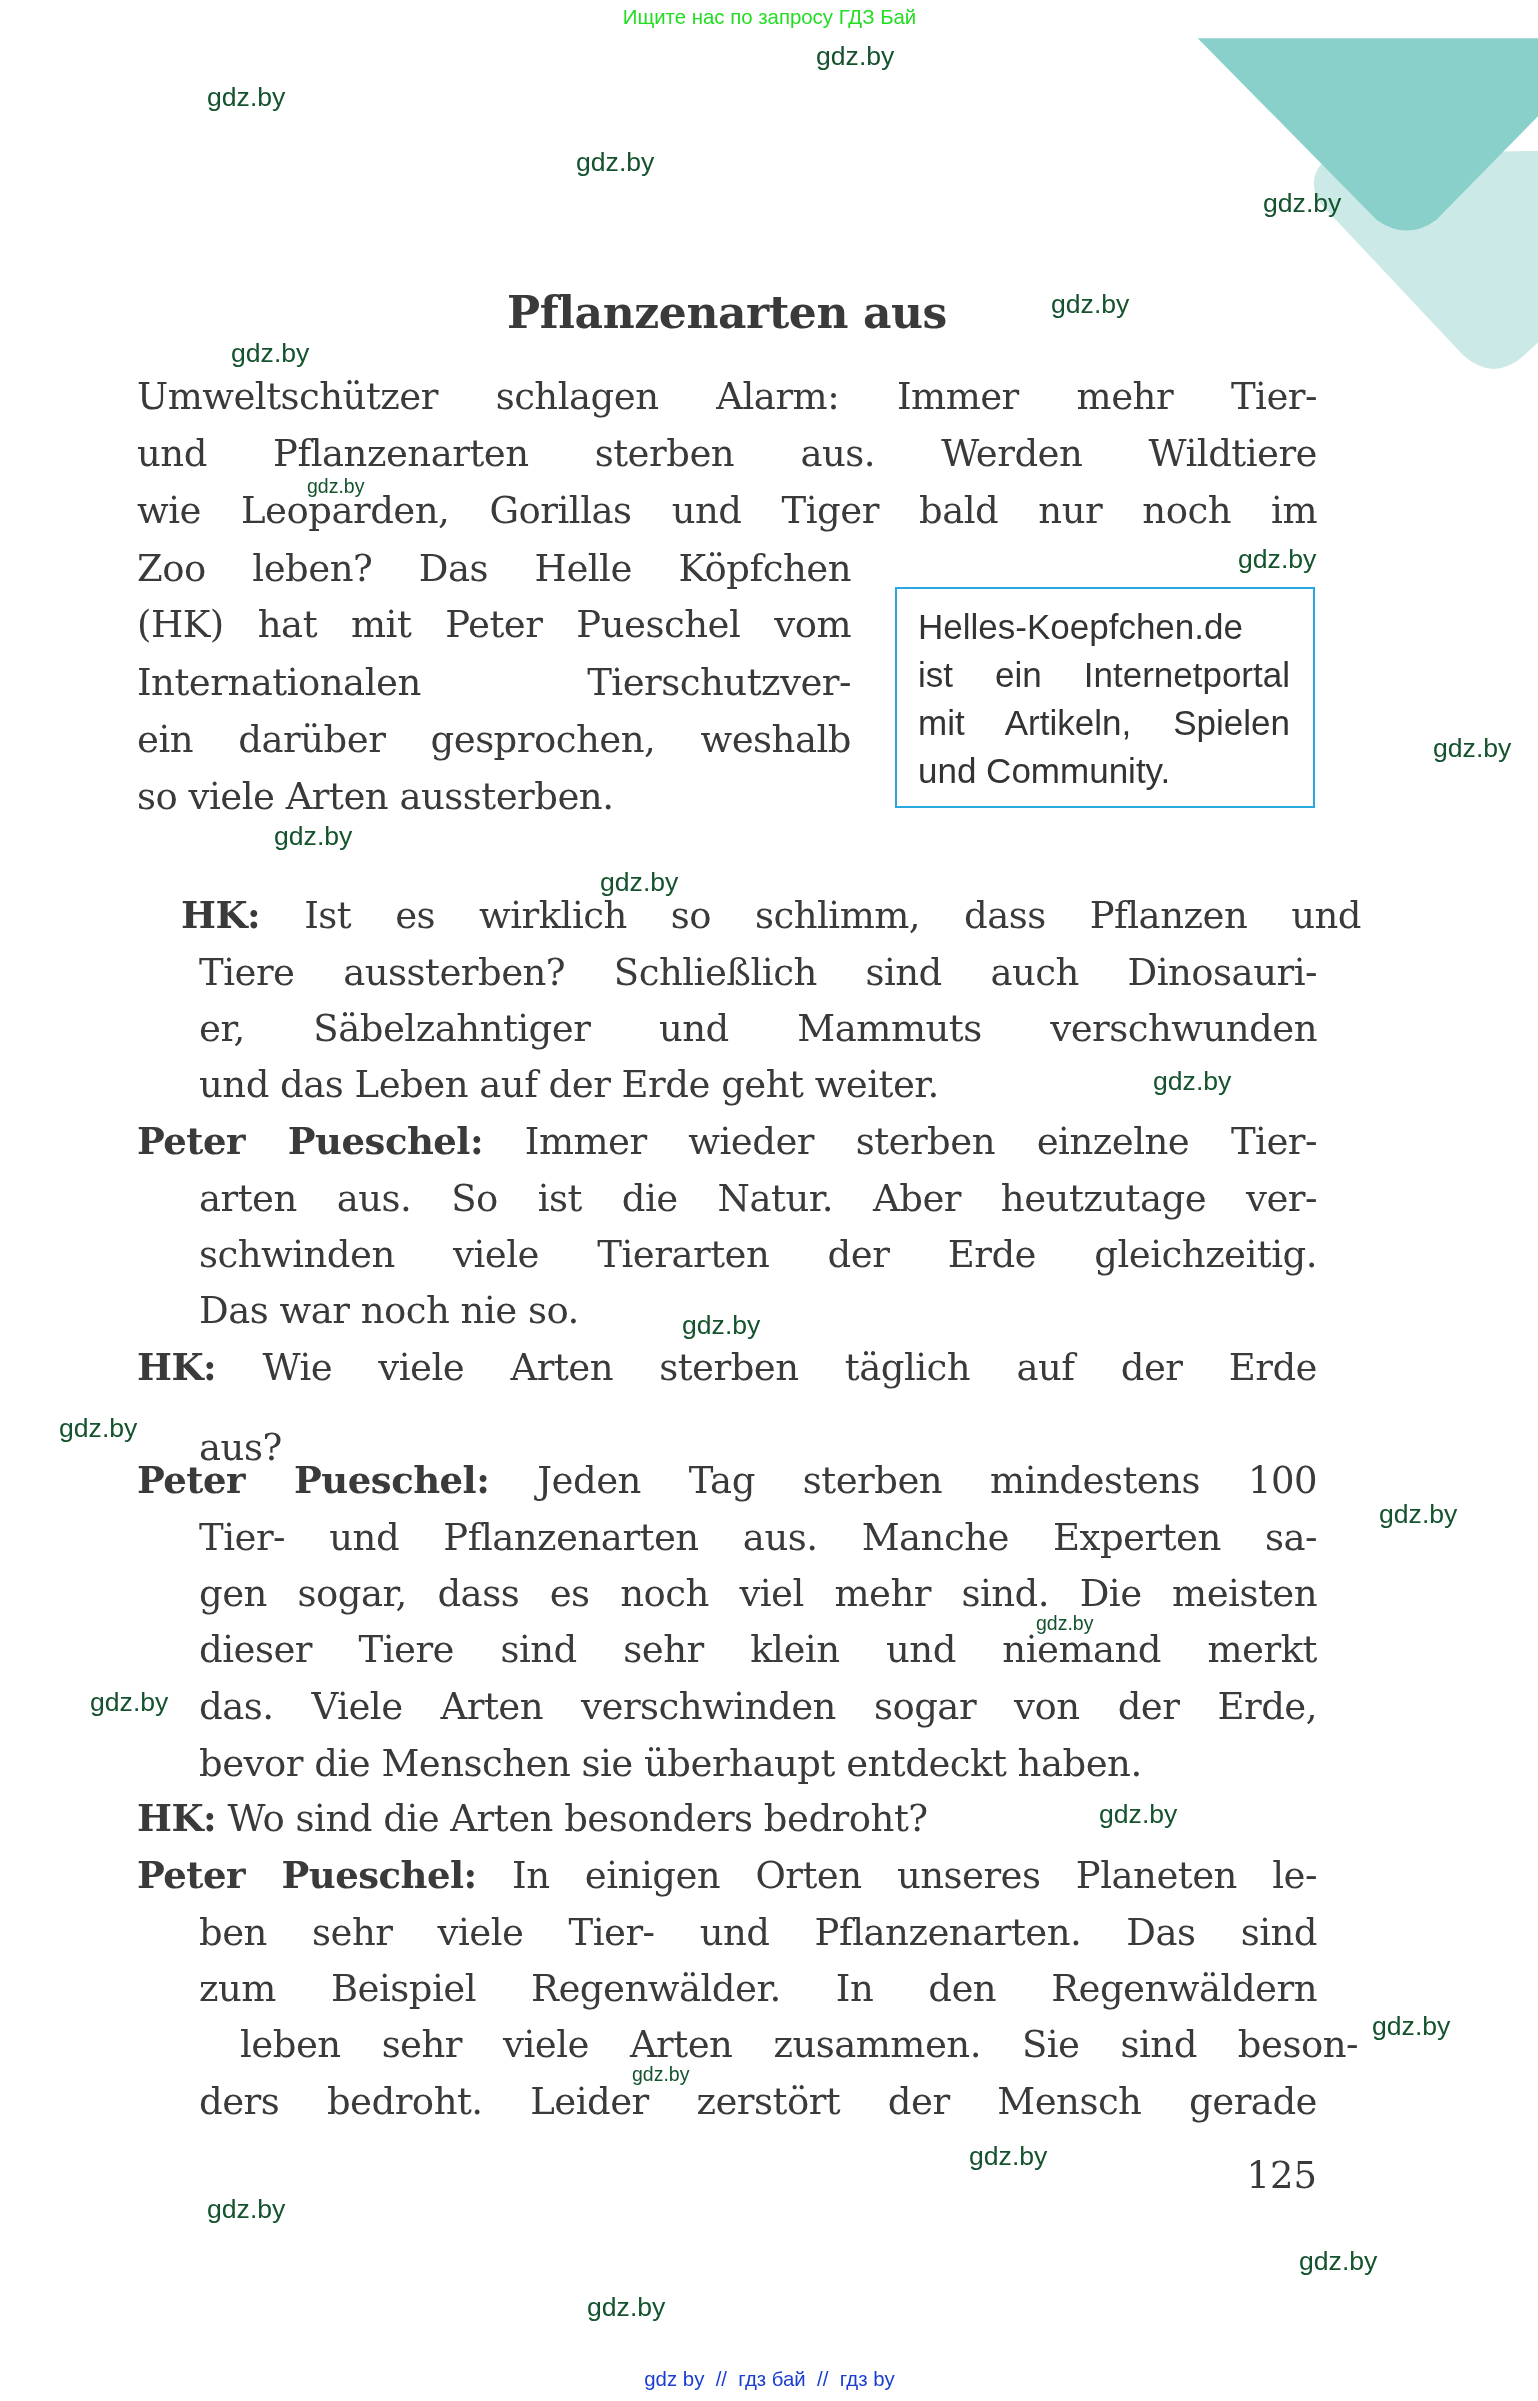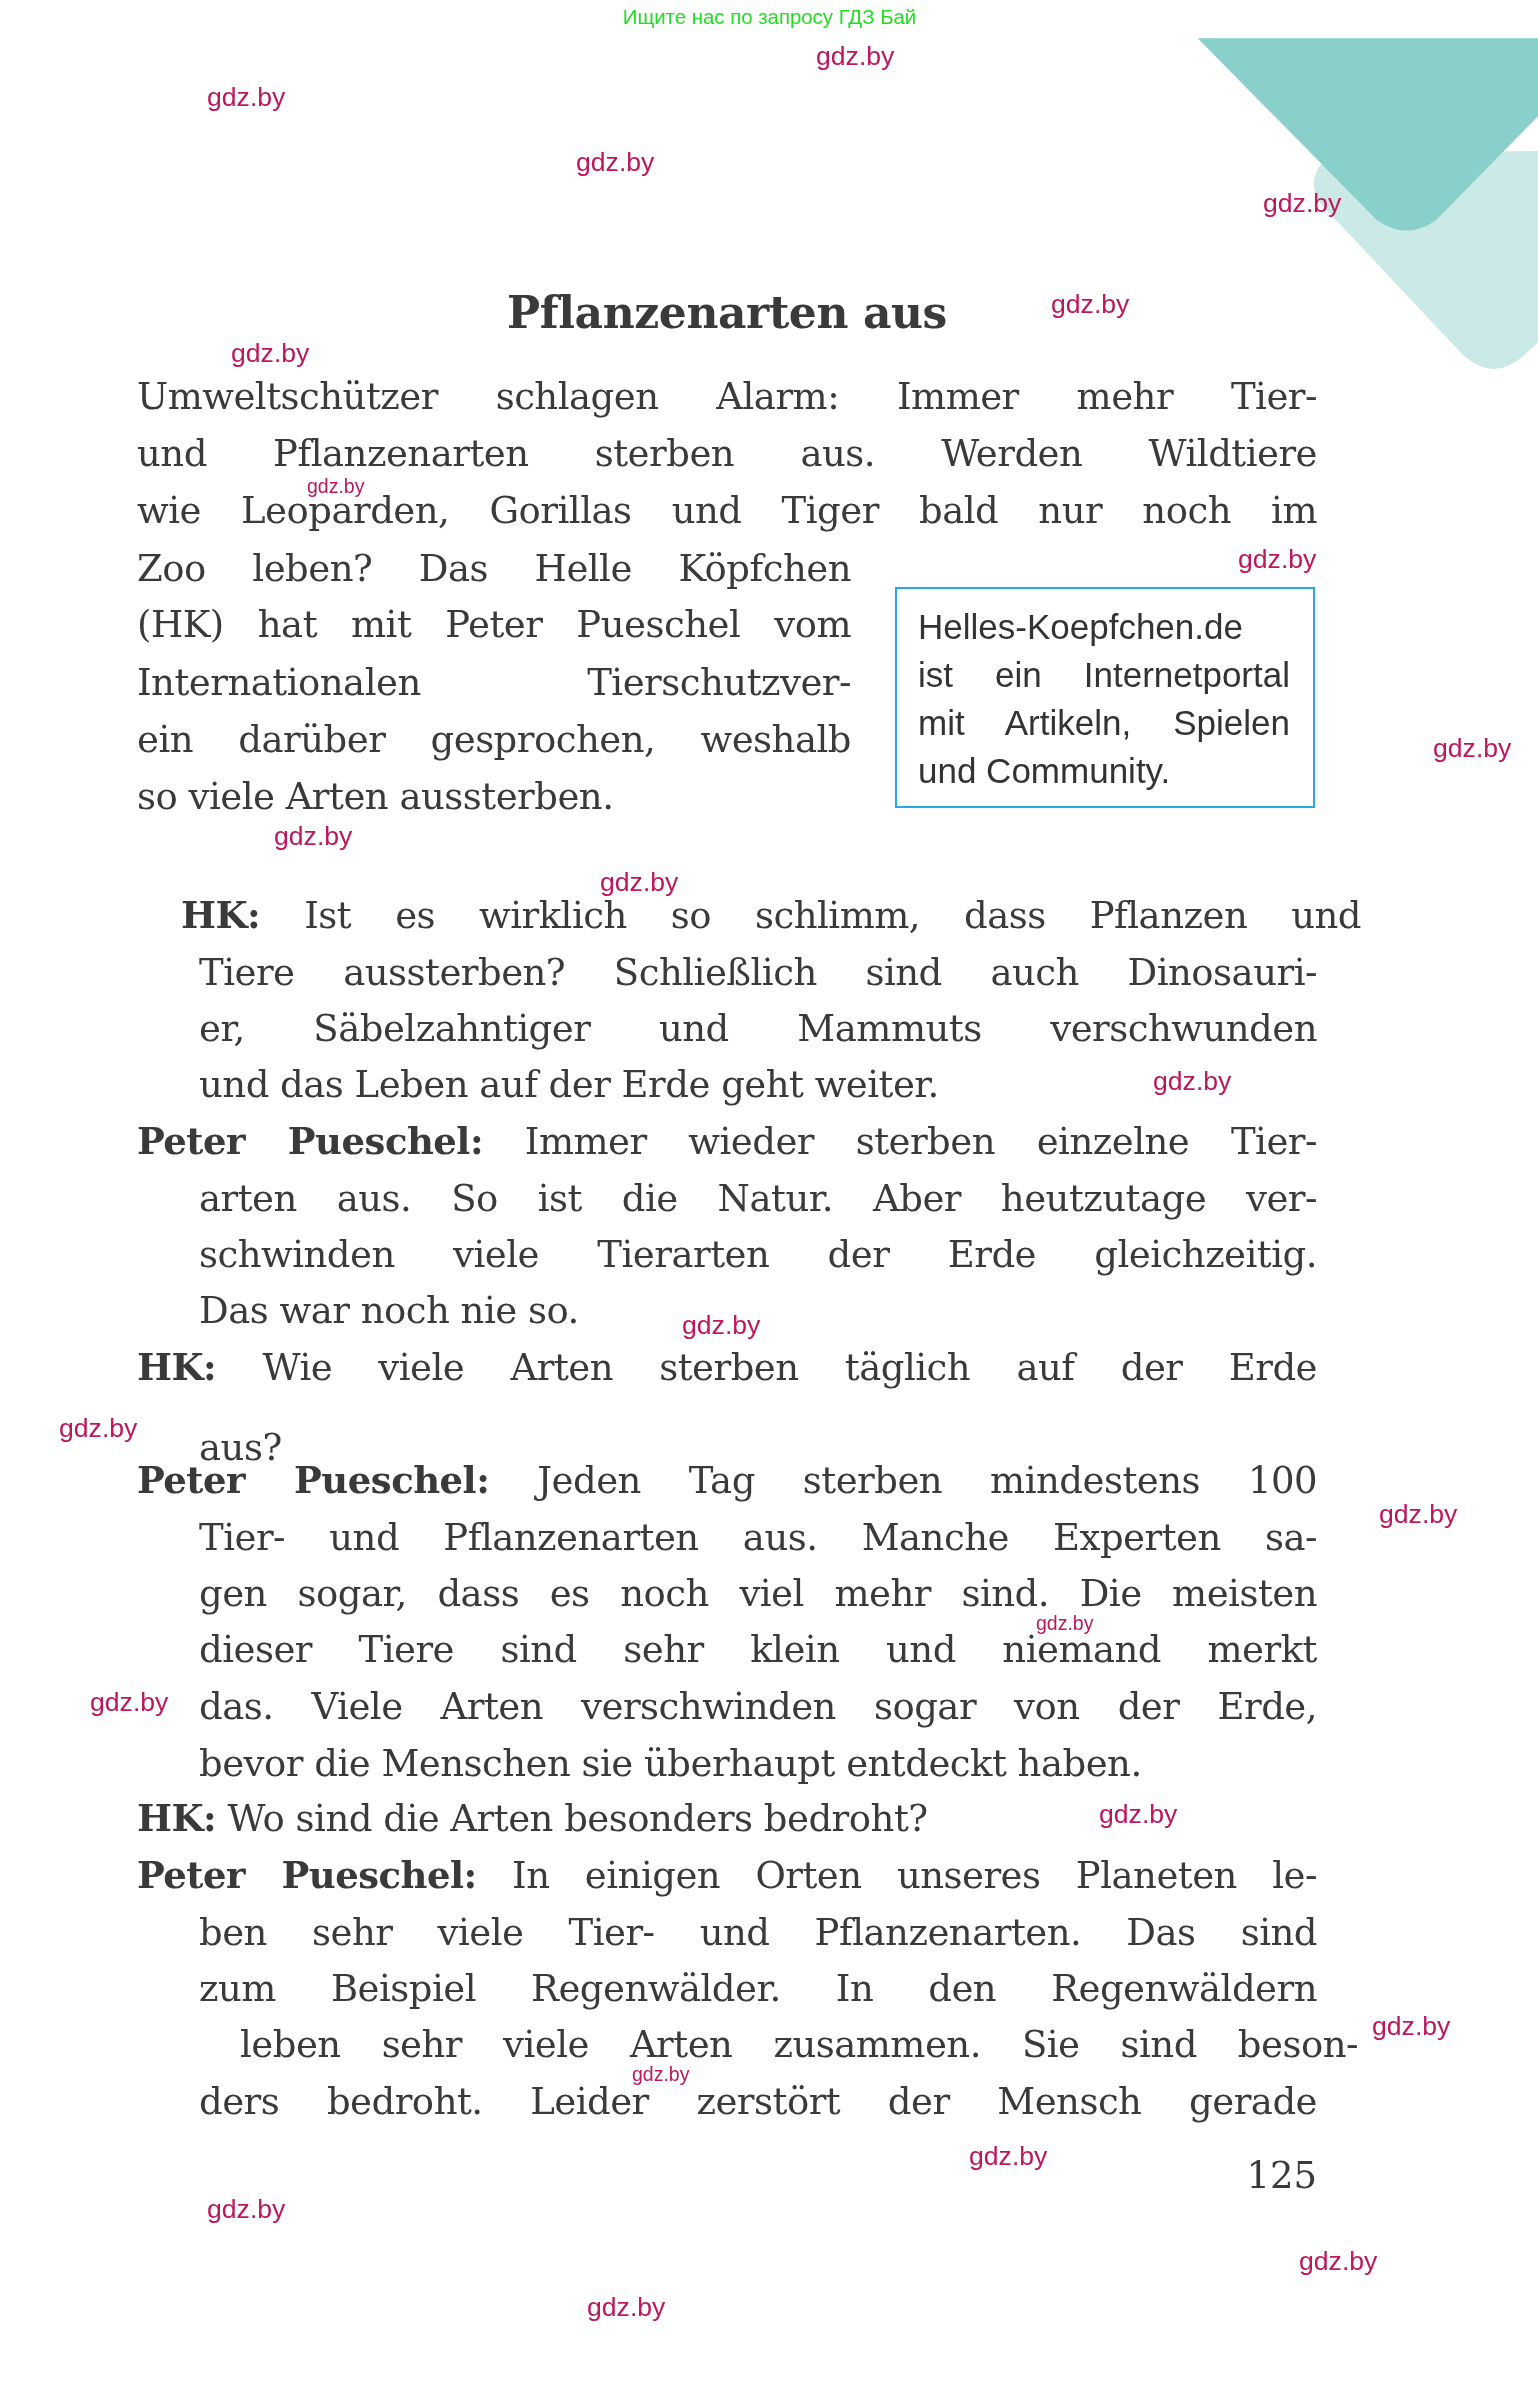--- a/index.html
+++ b/index.html
@@ -21,21 +21,21 @@
   .full { left:137px; width:1180px; }
   .narrow { left:137px; width:714px; }
   .cont { left:199px; width:1118px; }
   .infobox { position:absolute; left:895px; top:587px; width:420px; height:221px;
              border:2.2px solid #29a8e0; box-sizing:border-box; background:#fff; }
   .bl { position:absolute; left:21px; width:372px; font-family:"Liberation Sans", sans-serif;
         font-size:35px; line-height:48px; color:#333333; white-space:nowrap;
         text-align:justify; text-align-last:justify; }
   .bl.last { text-align:left; text-align-last:left; }
   .wm { position:absolute; font-family:"Liberation Sans", sans-serif; font-size:26.6px; line-height:30px;
-        color:#be185d; white-space:nowrap; }
+        color:#14532d; white-space:nowrap; }
   .wm.small { font-size:19.5px; line-height:23px; }
   .pagenum { position:absolute; left:1223px; top:2151px; width:94px; text-align:right;
              font-family:"DejaVu Serif", serif; font-size:37px; line-height:50px; color:#3a3a3a; }
 </style>
 </head>
 <body>
 
 <div class="page">
 
   <svg class="deco" viewBox="0 0 1736 460" width="1539" height="408">
@@ -116,15 +116,18 @@
   <div class="wm small" style="left:1036px; top:1612px;">gdz.by</div>
   <div class="wm" style="left:90px; top:1687px;">gdz.by</div>
   <div class="wm" style="left:1099px; top:1799px;">gdz.by</div>
   <div class="wm" style="left:1372px; top:2011px;">gdz.by</div>
   <div class="wm small" style="left:632px; top:2063px;">gdz.by</div>
   <div class="wm" style="left:969px; top:2141px;">gdz.by</div>
   <div class="wm" style="left:207px; top:2194px;">gdz.by</div>
   <div class="wm" style="left:1299px; top:2246px;">gdz.by</div>
   <div class="wm" style="left:587px; top:2292px;">gdz.by</div>
 
+  <div class="footer">
+    <span>gdz by</span>&nbsp;&nbsp;<span>//</span>&nbsp;&nbsp;<span>гдз бай</span>&nbsp;&nbsp;<span>//</span>&nbsp;&nbsp;<span>гдз by</span>
+  </div>
 
 </div>
 
 
 </body></html>

